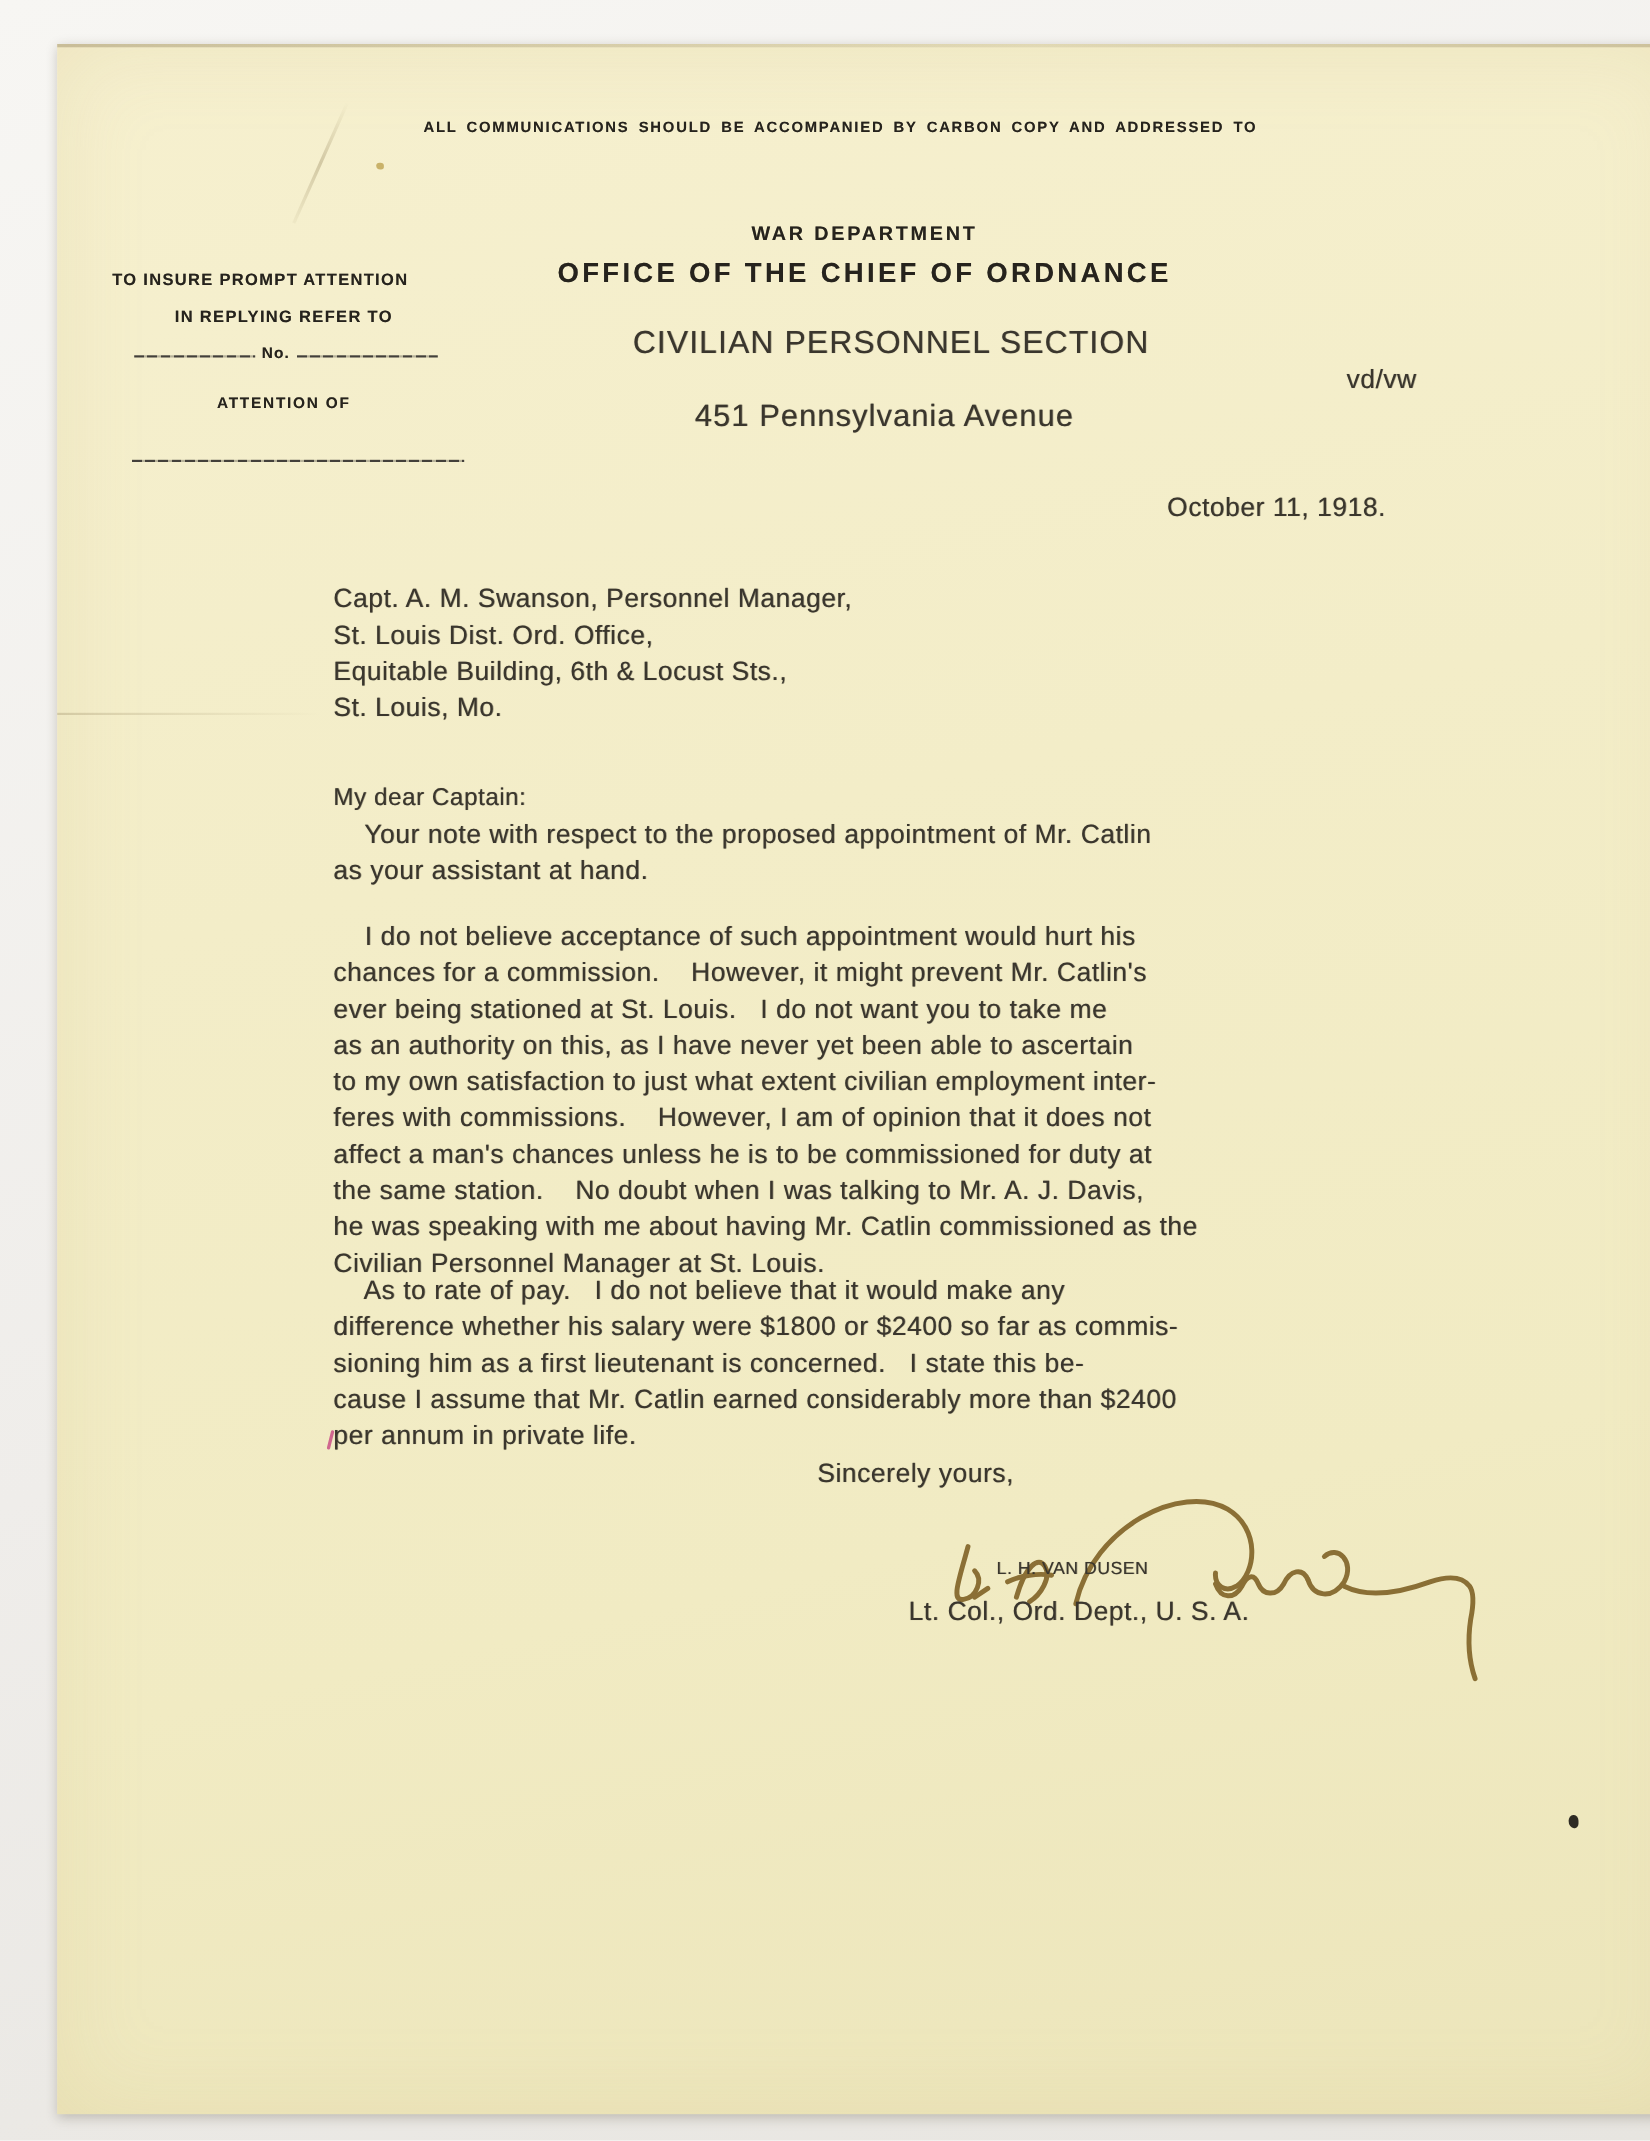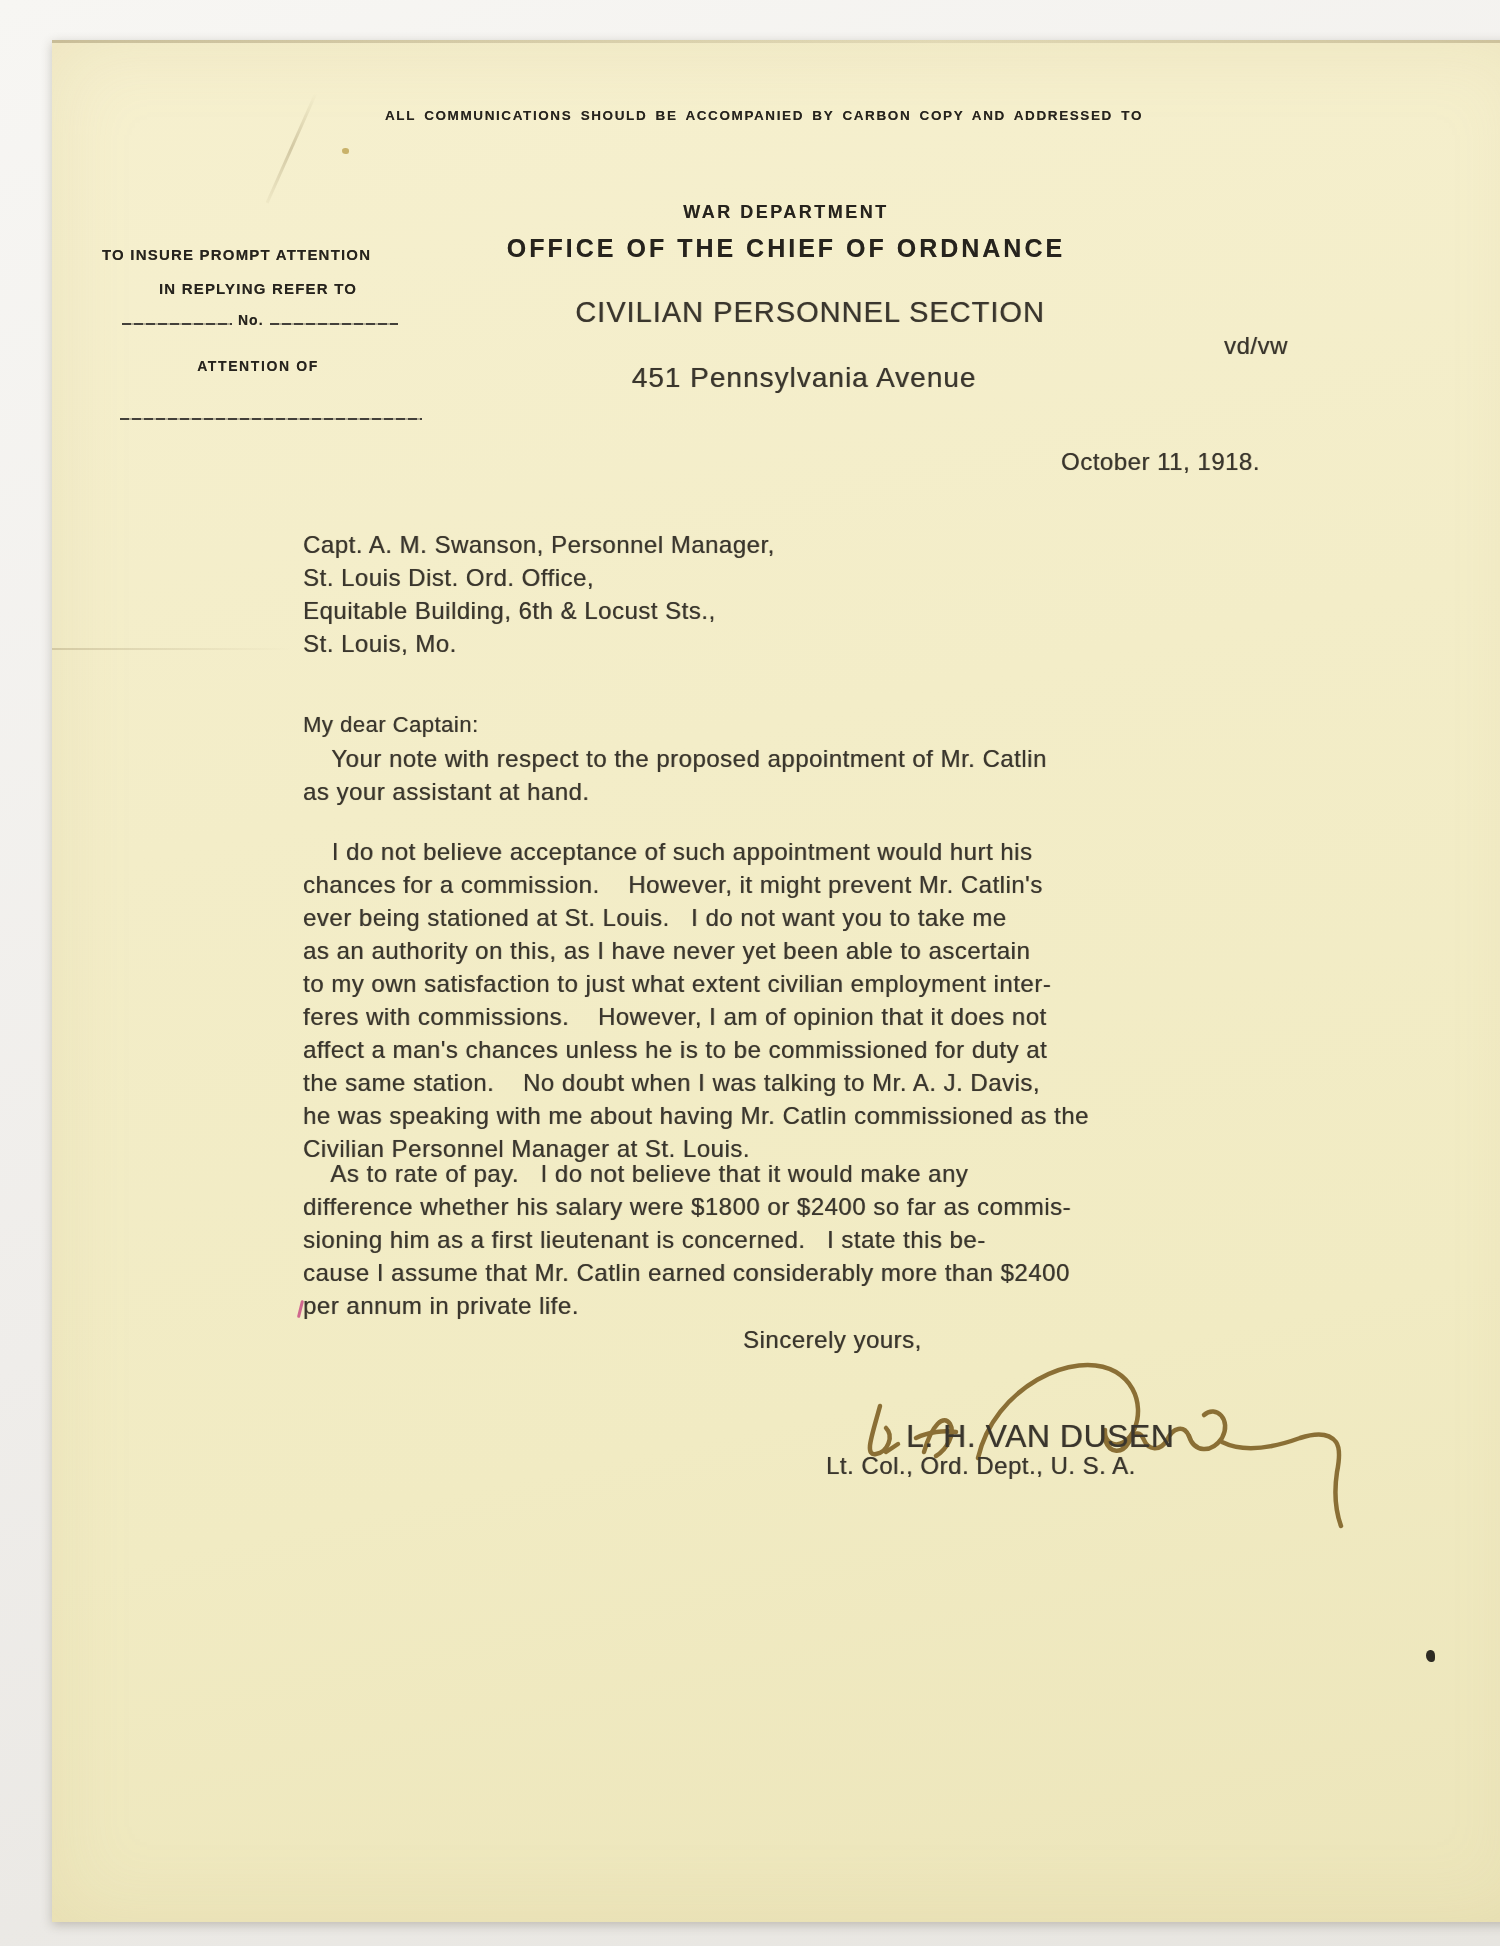--- a/index.html
+++ b/index.html
@@ -99,21 +99,21 @@
     <path d="M38,66 C30,96 22,116 34,114 C46,112 52,96 44,88"></path>
     <path d="M44,112 L56,104"></path>
     <path d="M82,112 C90,84 102,74 108,84 C114,94 104,110 94,116"></path>
     <path d="M74,98 C86,92 102,90 114,92"></path>
     <path d="M136,118 C152,48 232,8 274,32 C304,50 300,90 282,102 C272,108 262,102 263,90"></path>
     <path d="M263,100 C268,114 280,114 287,102 C292,92 298,90 302,100 C306,110 318,112 325,100 C331,87 342,85 347,96"></path>
     <path d="M347,96 C352,112 369,114 380,98 C390,80 374,64 362,75"></path>
     <path d="M380,102 C404,114 436,106 458,98 C476,92 488,94 494,102 C499,109 497,122 495,132 C492,152 494,172 499,186"></path>
   </svg>
 
-  <div class="abs mono" style="left:818px;top:1378px;font-size:32px;">L. H. VAN DUSEN</div>
+  <div class="abs mono" style="left:818px;top:1378px;font-size:16px;">L. H. VAN DUSEN</div>
 
   <div class="abs mono" style="left:738px;top:1412px;font-size:24px;">Lt. Col., Ord. Dept., U. S. A.</div>
 
   <div class="crease" style="left:238px;top:48px;width:3px;height:120px;transform:rotate(24deg);
               background:linear-gradient(180deg,rgba(120,100,55,.0),rgba(120,100,55,.28),rgba(120,100,55,.05));"></div>
   <div class="crease" style="left:0px;top:608px;width:240px;height:2px;
               background:linear-gradient(90deg,rgba(110,90,50,.22),rgba(110,90,50,0));"></div>
   <div class="speck" style="left:1374px;top:1610px;width:9px;height:12px;"></div>
   <div class="crease" style="left:247px;top:1260px;width:3px;height:18px;transform:rotate(14deg);
               background:#c43b7c;opacity:.75;border-radius:2px;"></div>

